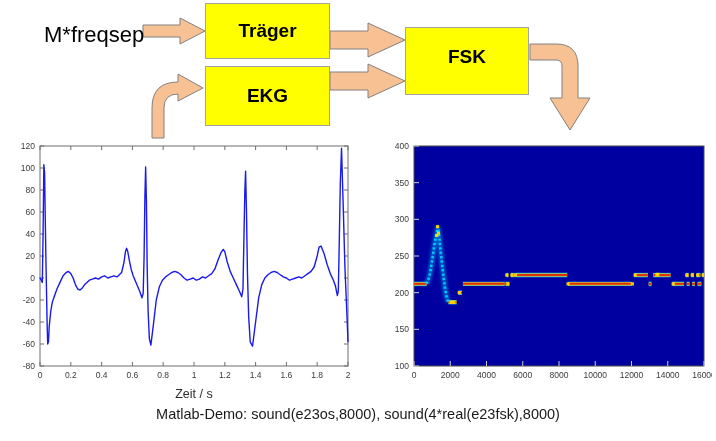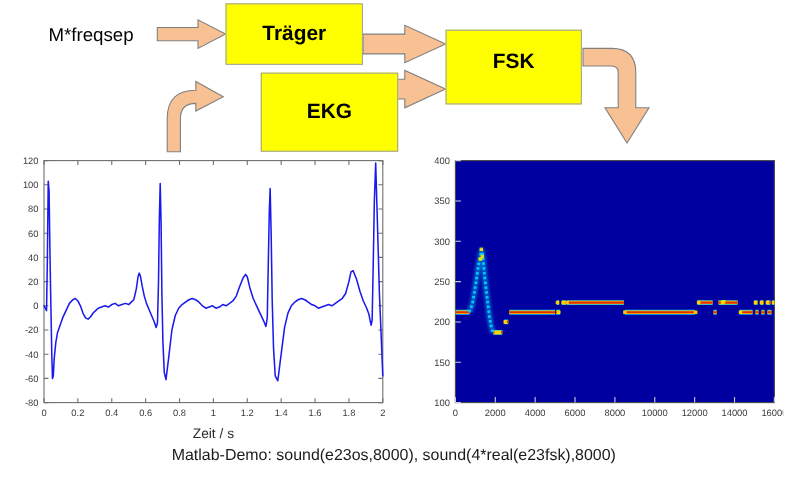--- a/index.html
+++ b/index.html
@@ -36,29 +36,29 @@
     display: flex;
     align-items: center;
     justify-content: center;
     color: #000000;
     font-size: 19px;
     font-family: "Liberation Sans", sans-serif;
     box-sizing: border-box;
     font-weight: bold;
   }
   #blk-traeger { left: 205px; top: 3px;  width: 125px; height: 56px; }
-  #blk-ekg     { left: 205px; top: 66px; width: 125px; height: 72px; margin-left: 32px; }
+  #blk-ekg     { left: 205px; top: 66px; width: 125px; height: 60px; }
   #blk-fsk     { left: 405px; top: 27px; width: 124px; height: 68px; }
   #blk-fsk .blk-label { position: relative; top: -4px; }
 
   .src-label {
     position: absolute;
     left: 44px;
     top: 22px;
-    font-size: 17px;
+    font-size: 22px;
     color: #000000;
     white-space: nowrap;
   }
 
   
   .plot-wrap {
     position: absolute;
   }
   #ecg-wrap  { left: 8px;   top: 138px; width: 350px; height: 265px; }
   #spec-wrap { left: 378px; top: 138px; width: 334px; height: 265px; }

